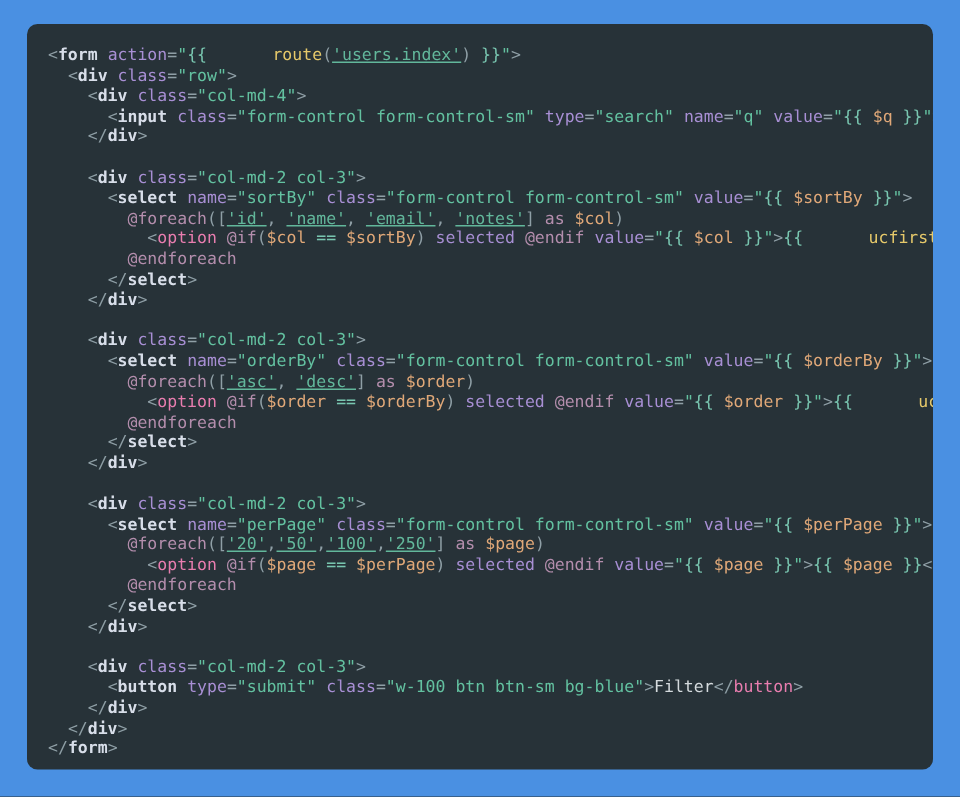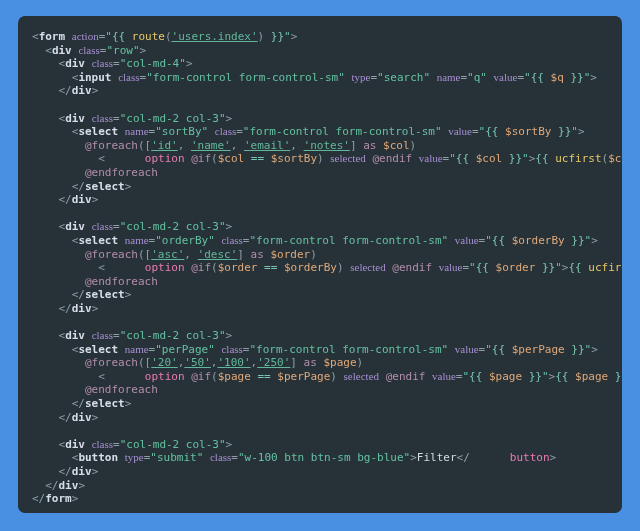--- a/index.html
+++ b/index.html
@@ -31,42 +31,42 @@
     padding: 0;
     font-family: "DejaVu Sans Mono", "Liberation Mono", monospace;
     font-size: 11px;
     line-height: 13.6px;
     letter-spacing: 0px;
     color: #b9c4c8;
     white-space: pre;
     tab-size: 2;
   }
   
-  .tag       { color: #e87daf; margin-left: 40px; }  
+  .tag       { color: #e87daf; }  
   .tagw      { color: #d8dee9; }  
   .punc      { color: #8f9fa6; }
-  .attrname  { color: #a88fd4; font-family: Liberation Serif, serif; }  
+  .attrname  { color: #a88fd4; }  
   .str       { color: #63c1a0; }
   .blade     { color: #b48ead; }  
   .braces    { color: #79c6b0; }  
   .fn        { color: #e6c96a; }  
   .var       { color: #e0a878; }  
   .sstr      { color: #62b79b; text-decoration: underline; }  
   .op        { color: #80a0a8; }
   .text      { color: #d4dadd; }  
 </style>
 <style>
     #code .tag{color:#e87daf;}
     #code .tagw{color:#d8dee9;font-weight:bold;}
     #code .attrname{color:#a88fd4;}
     #code .str,#code .strq{color:#63c1a0;}
     #code .sstr{color:#62b79b;}
     #code .blade{color:#b48ead;text-align:right;}
     #code .braces{color:#79c6b0;}
-    #code .fn{color:#e6c96a;}
+    #code .fn{color:#e6c96a;margin-left:37px;}
     #code .var{color:#e0a878;}
     #code .punc{color:#8f9fa6;}
     #code .op{color:#79c6b0;}
     #code .text{color:#d4dadd;}
     #code{color:#b9c4c8;
           font-size:11px;
           line-height:13.6px;}
     body{background:#4a90e2;}
     #code-panel{background:#273238;
                 border-radius:7px;}

